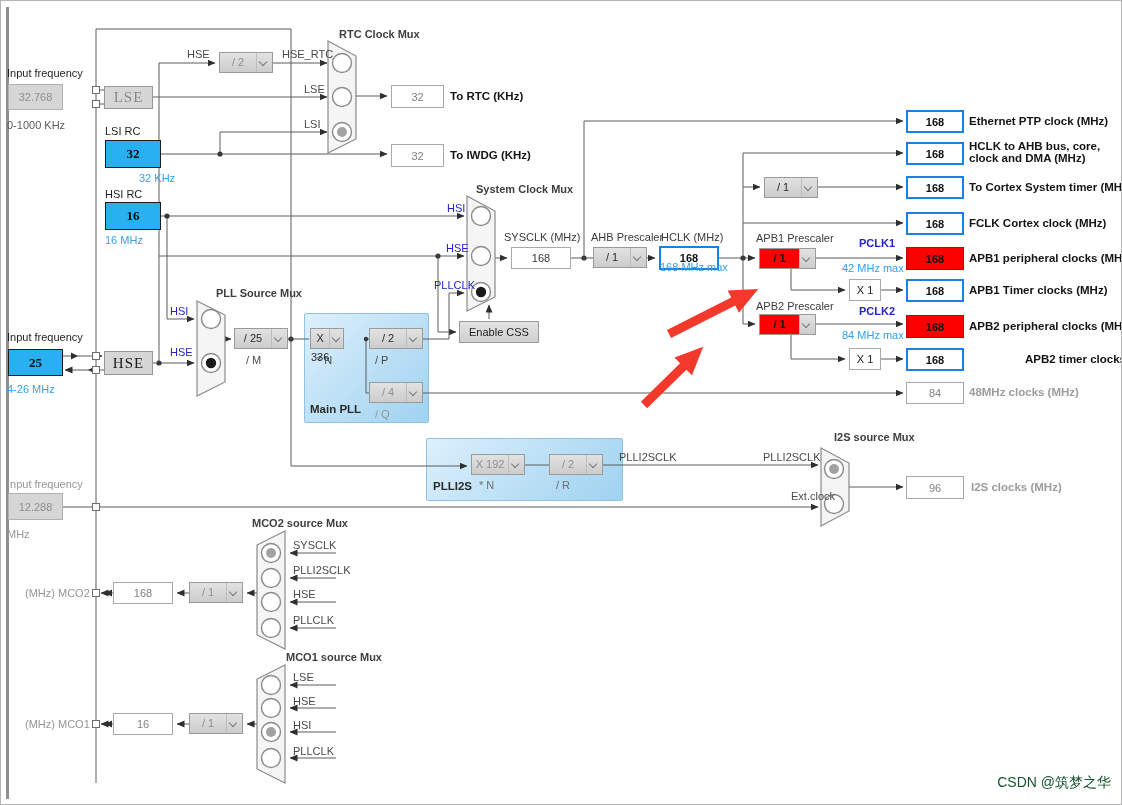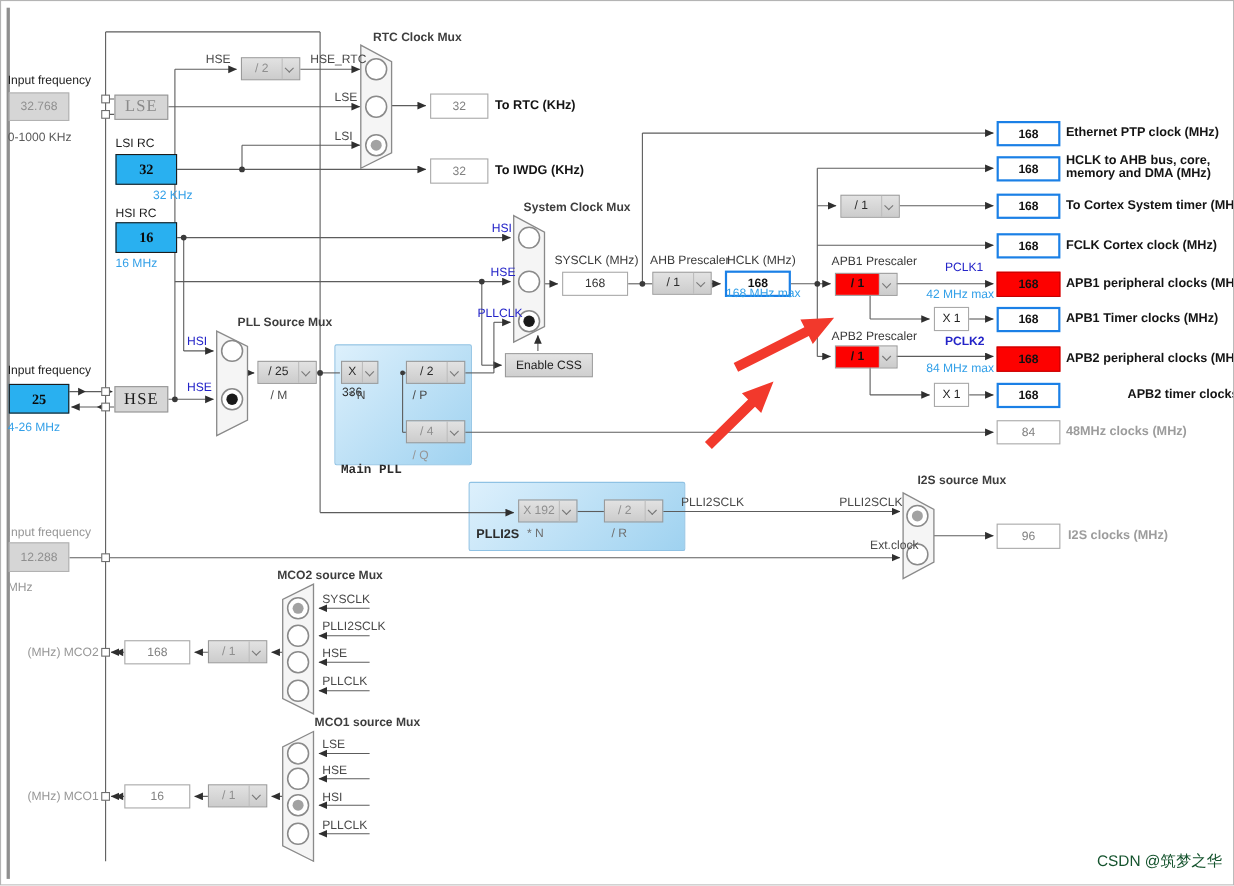--- a/index.html
+++ b/index.html
@@ -33,21 +33,21 @@
   .wm{position:absolute;right:10px;bottom:12px;font-size:14px;color:#14532d;}
   svg{position:absolute;left:0;top:0;}
   .w{stroke:#5c5c5c;stroke-width:1;fill:none;}
 </style>
 </head>
 <body>
 
 <div id="stage">
 
   <div class="pllbox" style="left:303px;top:312px;width:125px;height:110px;"></div>
-  <div class="plltitle" style="left:309px;top:420px;font-family:Liberation Mono, monospace;">Main PLL</div>
+  <div class="plltitle" style="left:309px;top:402px;">Main PLL</div>
   <div class="pllbox" style="left:425px;top:437px;width:197px;height:63px;"></div>
   <div class="plltitle" style="left:432px;top:479px;">PLLI2S</div>
 
   <svg width="1122" height="805">
     <defs>
       <marker id="ah" markerWidth="8" markerHeight="8" refX="7.5" refY="3.5" orient="auto">
         <path d="M0,0 L8,3.5 L0,7 Z" fill="#2f2f2f"></path>
       </marker>
     </defs>
 
@@ -285,38 +285,38 @@
   <div class="dd" style="left:763px;top:176px;width:54px;">
       <span class="v">/ 1</span>
       <span class="ch"></span>
     </div>
 
   <div class="lbl" style="left:755px;top:231px;color:#3a3a3a;">APB1 Prescaler</div>
   <div class="dd alert" style="left:758px;top:247px;width:57px;">
       <span class="v">/ 1</span>
       <span class="ch"></span>
     </div>
-  <div class="lbl blue" style="left:858px;top:236px;font-weight:normal;">PCLK1</div>
+  <div class="lbl blue" style="left:858px;top:236px;font-weight:bold;">PCLK1</div>
   <div class="lbl sky" style="left:841px;top:261px;">42 MHz max</div>
   <div class="vb dark" style="left:848px;top:278px;width:32px;height:22px;color:#222;">X 1</div>
 
   <div class="lbl" style="left:755px;top:299px;color:#3a3a3a;">APB2 Prescaler</div>
   <div class="dd alert" style="left:758px;top:313px;width:57px;">
       <span class="v">/ 1</span>
       <span class="ch"></span>
     </div>
   <div class="lbl blue" style="left:858px;top:304px;font-weight:bold;">PCLK2</div>
   <div class="lbl sky" style="left:841px;top:328px;">84 MHz max</div>
   <div class="vb dark" style="left:848px;top:347px;width:32px;height:22px;color:#222;">X 1</div>
 
   <div class="vb bb" style="left:905px;top:109px;width:58px;height:23px;">168</div>
   <div class="lbl outl" style="left:968px;top:114px;">Ethernet PTP clock (MHz)</div>
   <div class="vb bb" style="left:905px;top:141px;width:58px;height:23px;">168</div>
   <div class="lbl outl" style="left:968px;top:139px;">HCLK to AHB bus, core,</div>
-  <div class="lbl outl" style="left:968px;top:151px;">memory and DMA (MHz)</div>
+  <div class="lbl outl" style="left:968px;top:151px;">clock and DMA (MHz)</div>
   <div class="vb bb" style="left:905px;top:175px;width:58px;height:23px;">168</div>
   <div class="lbl outl" style="left:968px;top:180px;">To Cortex System timer (MHz)</div>
   <div class="vb bb" style="left:905px;top:211px;width:58px;height:23px;">168</div>
   <div class="lbl outl" style="left:968px;top:216px;">FCLK Cortex clock (MHz)</div>
   <div class="vb rb" style="left:905px;top:246px;width:58px;height:23px;">168</div>
   <div class="lbl outl" style="left:968px;top:251px;">APB1 peripheral clocks (MHz)</div>
   <div class="vb bb" style="left:905px;top:278px;width:58px;height:23px;">168</div>
   <div class="lbl outl" style="left:968px;top:283px;">APB1 Timer clocks (MHz)</div>
   <div class="vb rb" style="left:905px;top:314px;width:58px;height:23px;">168</div>
   <div class="lbl outl" style="left:968px;top:319px;">APB2 peripheral clocks (MHz)</div>

